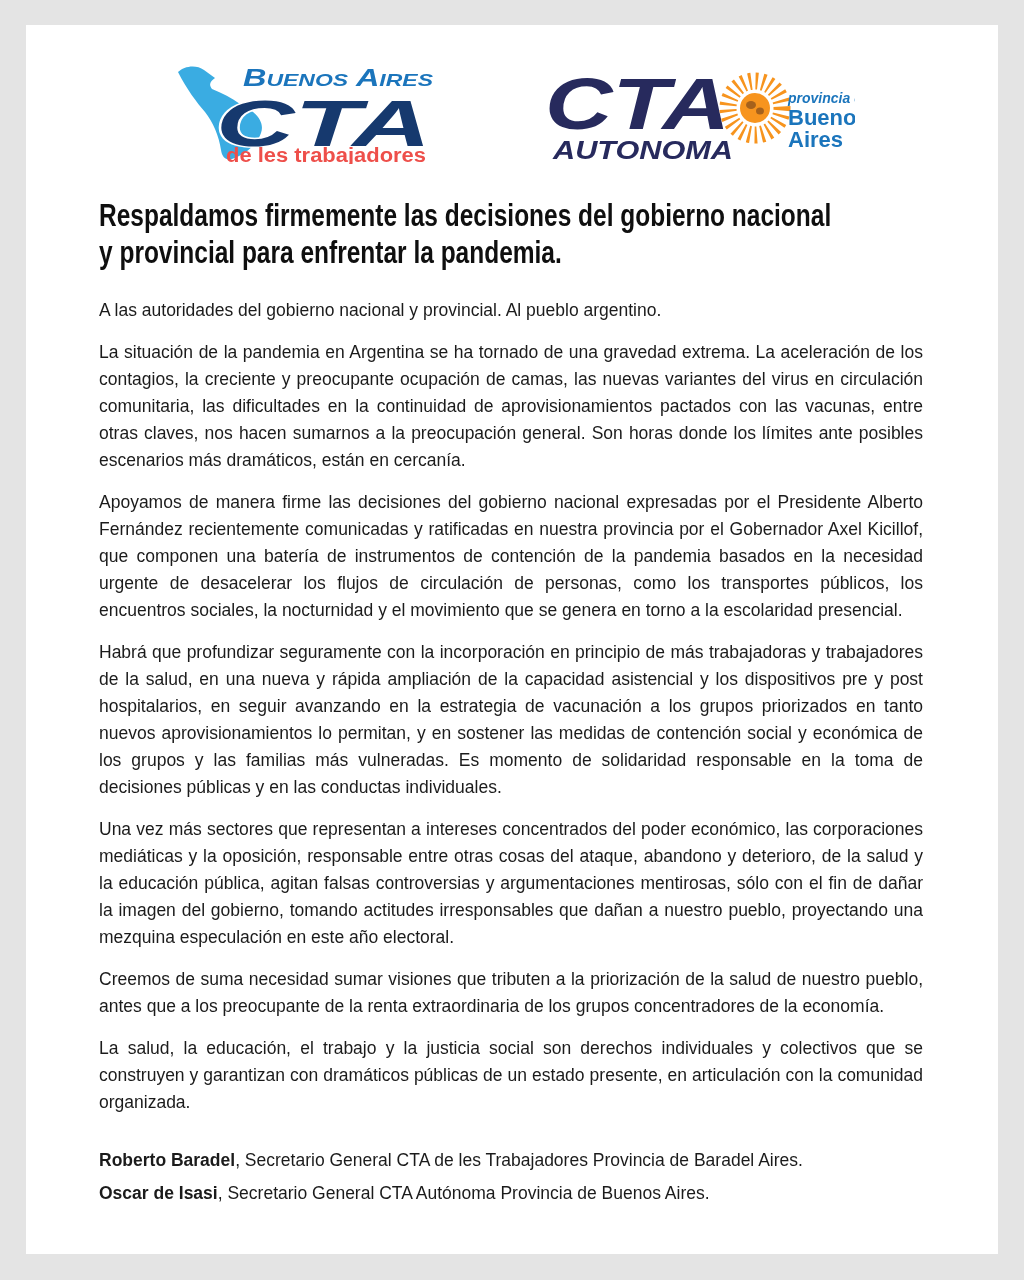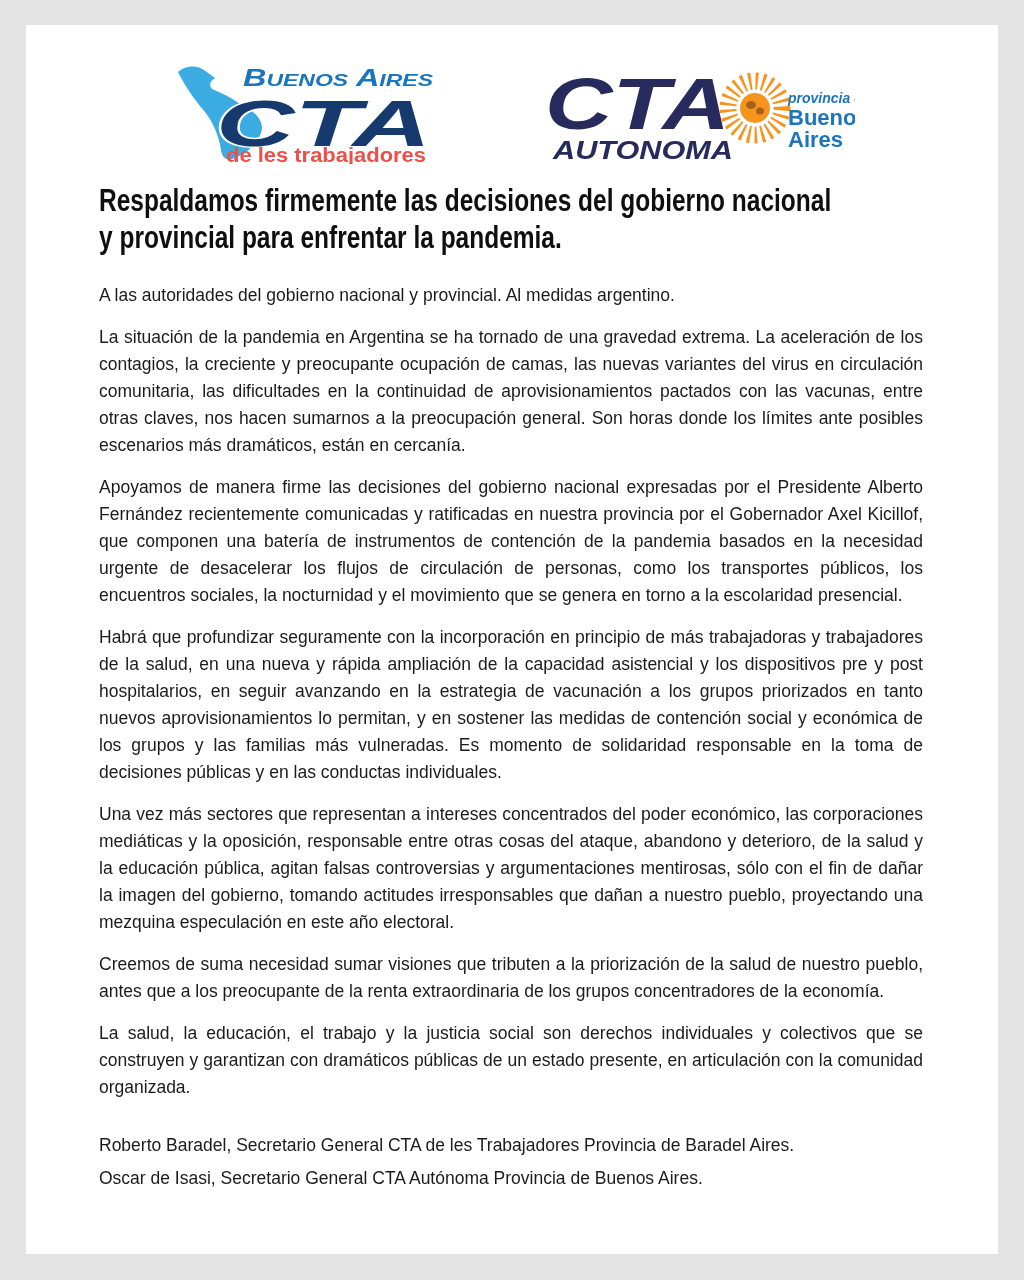--- a/index.html
+++ b/index.html
@@ -18,21 +18,21 @@
     position: relative;
     top: 25px;
     background: #ffffff;
     padding: 36px 75px 0 73px;
   }
   .logos {
     display: flex;
     justify-content: center;
     align-items: center;
     gap: 92px;
-    margin-bottom: 17px;
+    margin-bottom: 32px;
   }
   svg text { font-family: "Liberation Sans", sans-serif; }
   .title {
     margin: 6px 0 26px 0;
     transform: scaleX(0.79);
     transform-origin: left top;
     width: 127%;
     font-size: 31px;
     line-height: 37px;
     font-weight: 700;
@@ -49,21 +49,21 @@
   }
   .content p.bodypara.short { text-align: left; }
   .signatures { margin-top: 28px; }
   .sig {
     margin: 0;
     font-size: 17.5px;
     line-height: 33px;
     color: #1b1b1b;
     text-align: left;
   }
-  .sig-name { font-weight: 400; }
+  .sig-name { font-weight: 700; }
 </style>
 </head>
 <body>
 
 <div class="paper">
 
   <header class="logos">
 
     <svg width="285" height="102" viewBox="0 0 285 102">
       <path d="M10,10 C16,4 28,2 36,8 L47,16 C43,19 40,22 44,27 C54,31 64,36 72,42 C88,49 97,60 93,71 C89,83 76,93 64,97 C58,99 54,95 53,88 C51,74 45,60 37,50 C29,41 18,26 10,10 Z" fill="#3aace2"></path>
@@ -86,21 +86,21 @@
 
   </header>
 
   <main class="content">
 
     <h1 class="title">
       <span class="tline">Respaldamos firmemente las decisiones del gobierno nacional</span>
       <span class="tline">y provincial para enfrentar la pandemia.</span>
     </h1>
 
-    <p class="bodypara short">A las autoridades del gobierno nacional y provincial. Al medidas argentino.</p>
+    <p class="bodypara short">A las autoridades del gobierno nacional y provincial. Al pueblo argentino.</p>
     <p class="bodypara">La situación de la pandemia en Argentina se ha tornado de una gravedad extrema. La aceleración de los contagios, la creciente y preocupante ocupación de camas, las nuevas variantes del virus en circulación comunitaria, las dificultades en la continuidad de aprovisionamientos pactados con las vacunas, entre otras claves, nos hacen sumarnos a la preocupación general. Son horas donde los límites ante posibles escenarios más dramáticos, están en cercanía.</p>
     <p class="bodypara">Apoyamos de manera firme las decisiones del gobierno nacional expresadas por el Presidente Alberto Fernández recientemente comunicadas y ratificadas en nuestra provincia por el Gobernador Axel Kicillof, que componen una batería de instrumentos de contención de la pandemia basados en la necesidad urgente de desacelerar los flujos de circulación de personas, como los transportes públicos, los encuentros sociales, la nocturnidad y el movimiento que se genera en torno a la escolaridad presencial.</p>
     <p class="bodypara">Habrá que profundizar seguramente con la incorporación en principio de más trabajadoras y trabajadores de la salud, en una nueva y rápida ampliación de la capacidad asistencial y los dispositivos pre y post hospitalarios, en seguir avanzando en la estrategia de vacunación a los grupos priorizados en tanto nuevos aprovisionamientos lo permitan, y en sostener las medidas de contención social y económica de los grupos y las familias más vulneradas. Es momento de solidaridad responsable en la toma de decisiones públicas y en las conductas individuales.</p>
     <p class="bodypara">Una vez más sectores que representan a intereses concentrados del poder económico, las corporaciones mediáticas y la oposición, responsable entre otras cosas del ataque, abandono y deterioro, de la salud y la educación pública, agitan falsas controversias y argumentaciones mentirosas, sólo con el fin de dañar la imagen del gobierno, tomando actitudes irresponsables que dañan a nuestro pueblo, proyectando una mezquina especulación en este año electoral.</p>
     <p class="bodypara">Creemos de suma necesidad sumar visiones que tributen a la priorización de la salud de nuestro pueblo, antes que a los preocupante de la renta extraordinaria de los grupos concentradores de la economía.</p>
     <p class="bodypara">La salud, la educación, el trabajo y la justicia social son derechos individuales y colectivos que se construyen y garantizan con dramáticos públicas de un estado presente, en articulación con la comunidad organizada.</p>
 
     <div class="signatures">
       <p class="sig">
         <span class="sig-name">Roberto Baradel</span><span>, Secretario General CTA de les Trabajadores Provincia de Baradel Aires.</span>

